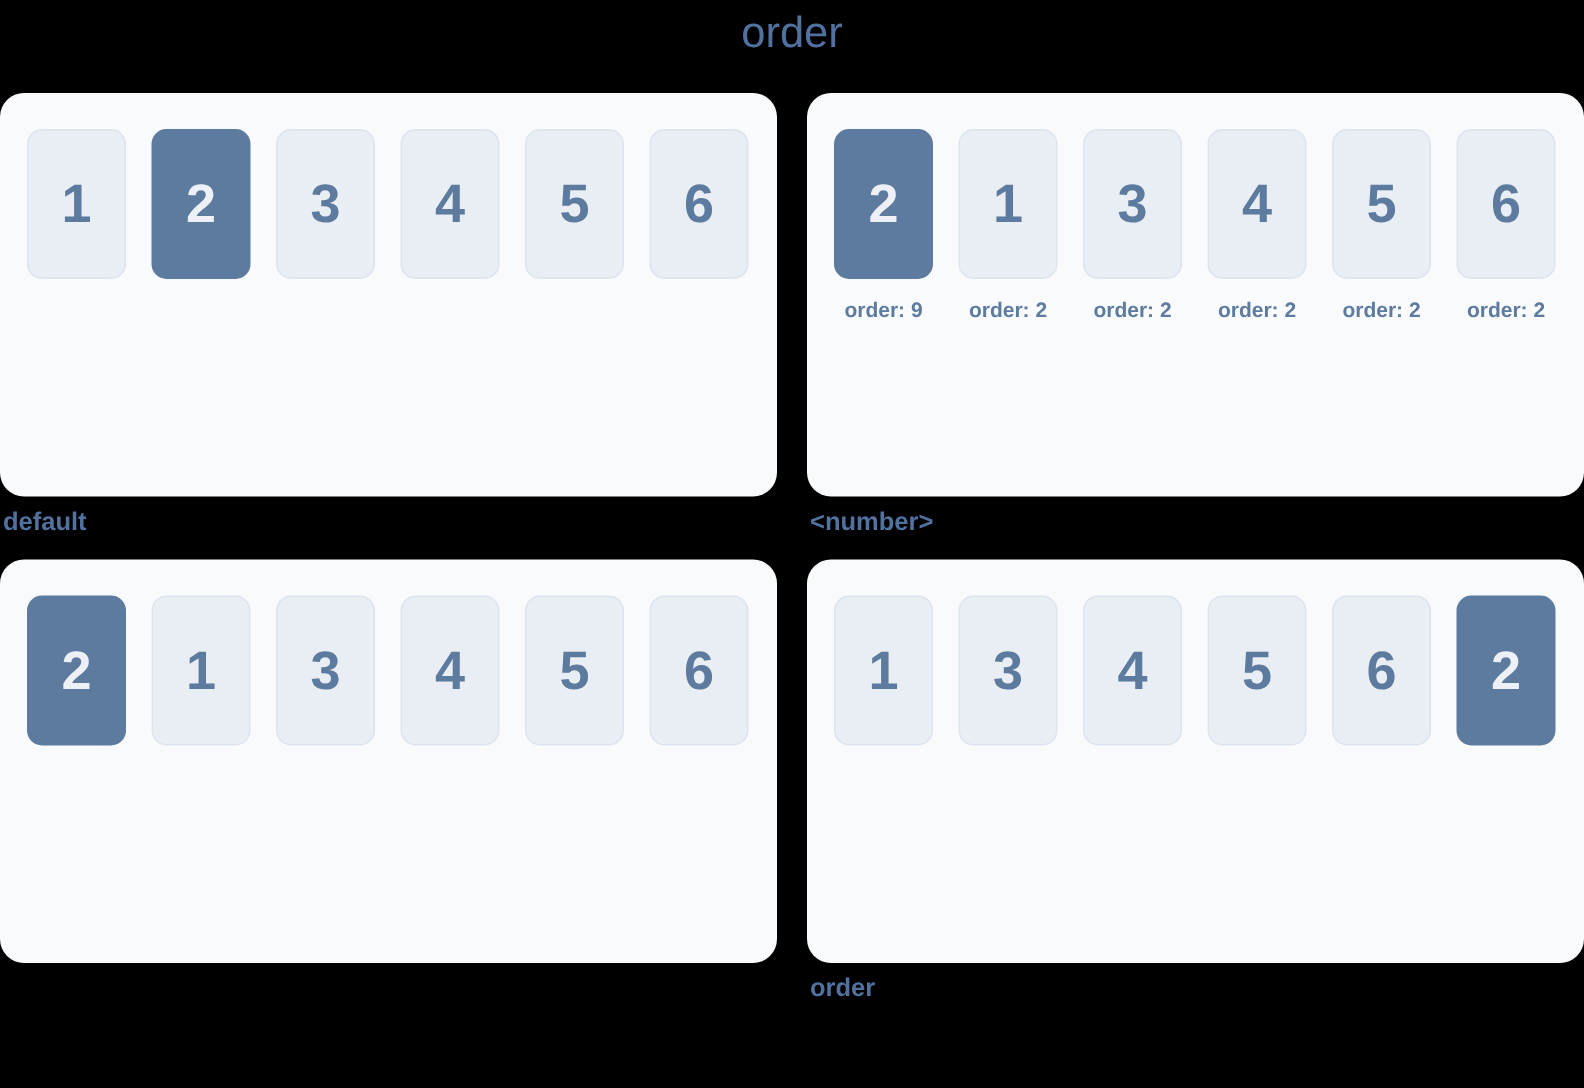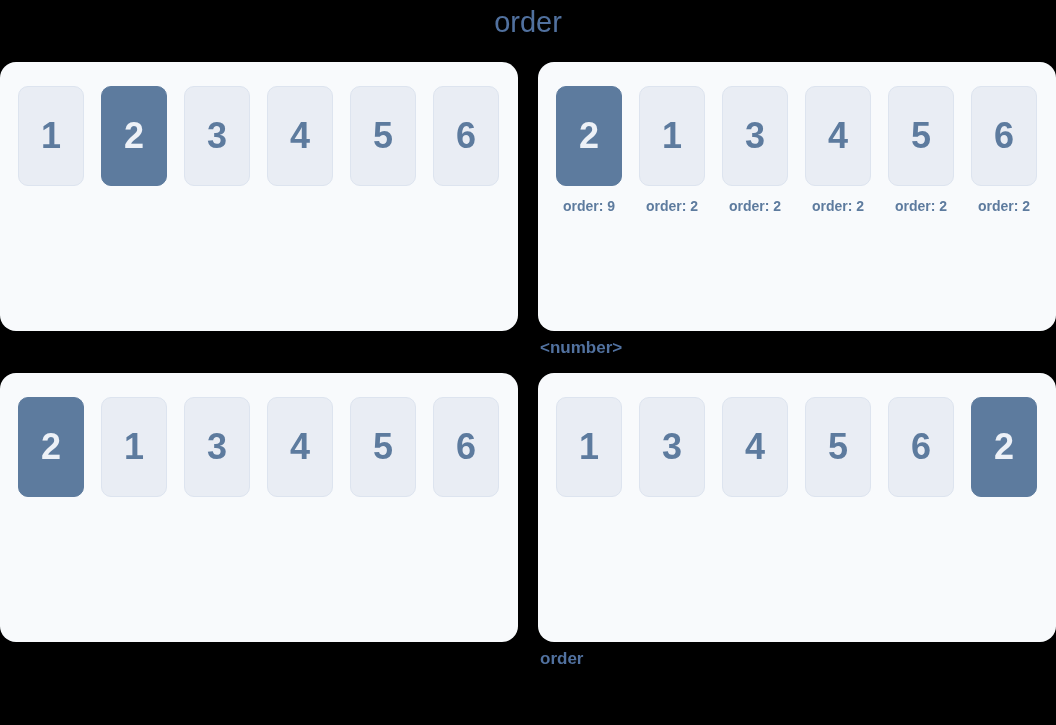--- a/index.html
+++ b/index.html
@@ -115,20 +115,21 @@
     <div class="box">5</div>
 
   </div>
 
   <div class="item">
     <div class="box">6</div>
 
   </div>
 </div>
       </div>
+      <div class="caption">default</div>
     </div>
 
     <div class="cell">
       <div class="panel">
         <div class="boxes">
   <div class="item">
     <div class="box hl">2</div>
     <div class="sub">order: 9</div>
   </div>
 

